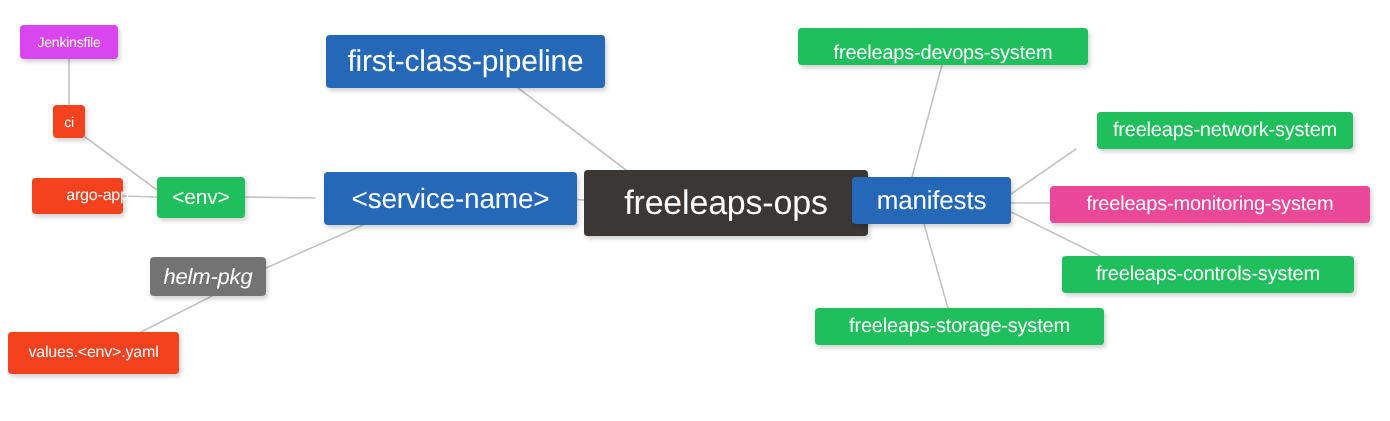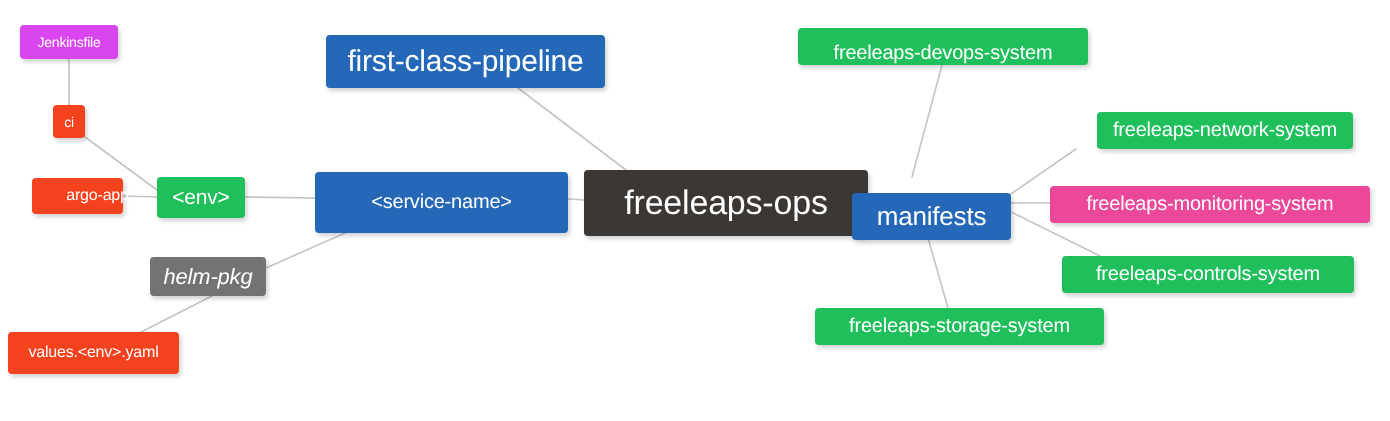--- a/index.html
+++ b/index.html
@@ -71,27 +71,27 @@
       </div>
       <div class="node" style="left: 32px; top: 178px; width: 91px; height: 36px; background: rgb(244, 66, 30); font-size: 16px; padding-left: 40px;">
         <span>argo-app</span>
       </div>
       <div class="node" style="left: 157px; top: 177px; width: 88px; height: 41px; background: rgb(31, 191, 92); font-size: 21px;">
         <span>&lt;env&gt;</span>
       </div>
       <div class="node" style="left: 314px; top: 35px; width: 279px; height: 53px; background: rgb(37, 104, 184); font-size: 30px; margin-left: 12px;">
         <span>first-class-pipeline</span>
       </div>
-      <div class="node" style="left: 315px; top: 172px; width: 253px; height: 61px; background: rgb(37, 104, 184); font-size: 20px;">
+      <div class="node" style="left: 324px; top: 172px; width: 253px; height: 53px; background: rgb(37, 104, 184); font-size: 28px;">
         <span>&lt;service-name&gt;</span>
       </div>
       <div class="node" style="left: 584px; top: 170px; width: 284px; height: 66px; background: rgb(59, 55, 52); font-size: 34px;">
         <span>freeleaps-ops</span>
       </div>
-      <div class="node" style="left: 852px; top: 193px; width: 159px; height: 47px; background: rgb(37, 104, 184); font-size: 26px;">
+      <div class="node" style="left: 852px; top: 177px; width: 159px; height: 47px; background: rgb(37, 104, 184); font-size: 26px;">
         <span>manifests</span>
       </div>
       <div class="node" style="left: 150px; top: 257px; width: 116px; height: 39px; background: #737373; font-size: 22px; font-style: italic;">
         <span>helm-pkg</span>
       </div>
       <div class="node" style="left: 8px; top: 332px; width: 171px; height: 42px; background: rgb(244, 66, 30); font-size: 16px;">
         <span>values.&lt;env&gt;.yaml</span>
       </div>
       <div class="node" style="left: 798px; top: 28px; width: 290px; height: 37px; background: rgb(31, 191, 92); font-size: 20px; align-items: flex-end;">
         <span>freeleaps-devops-system</span>

